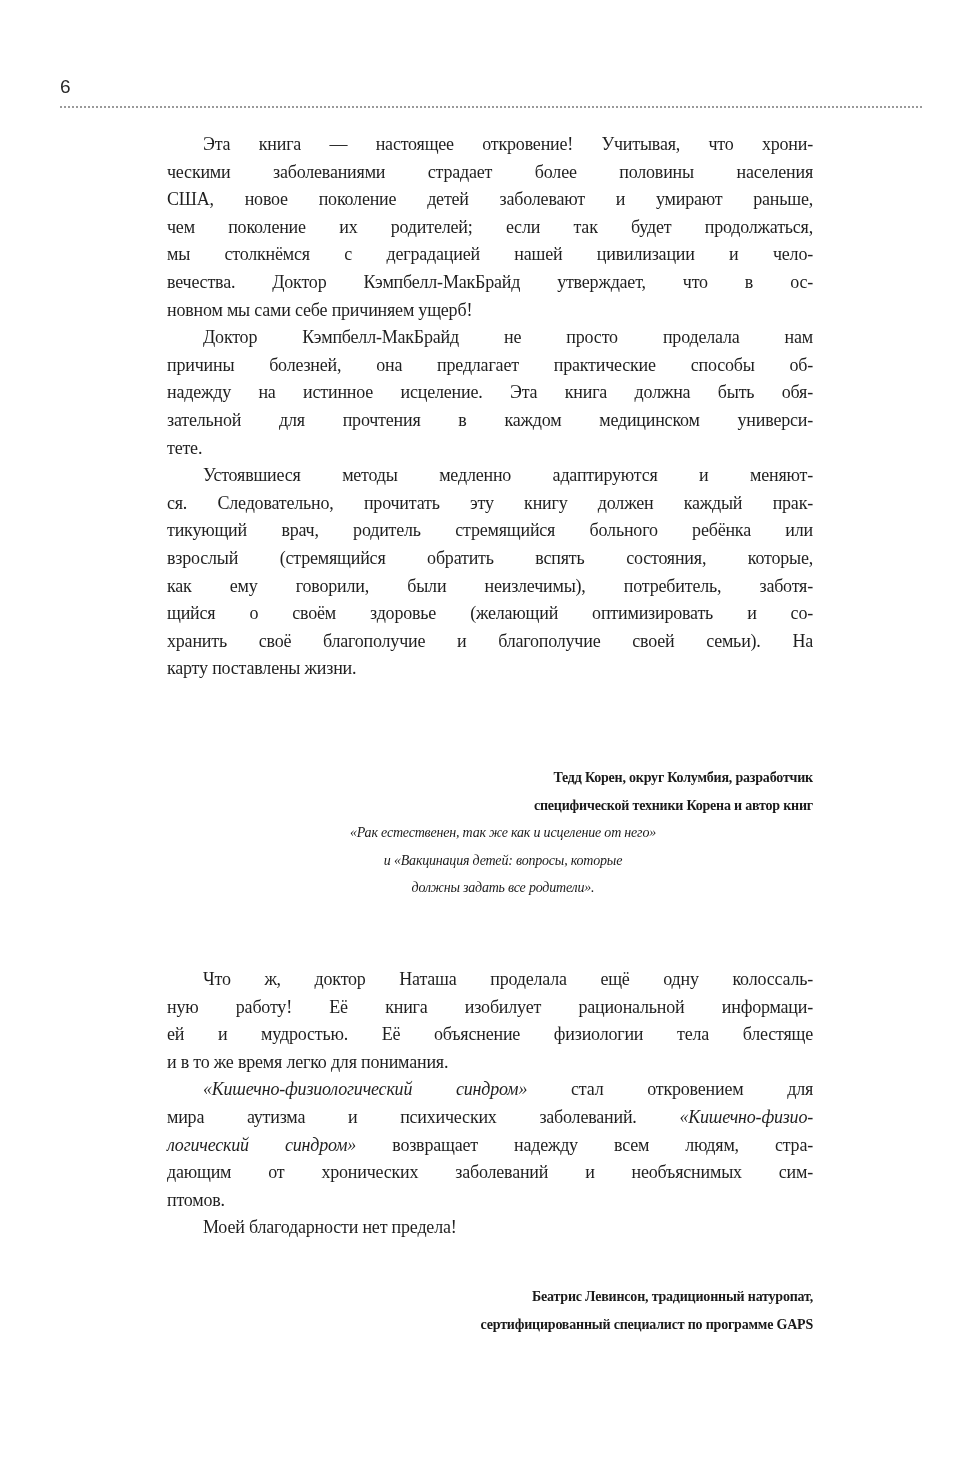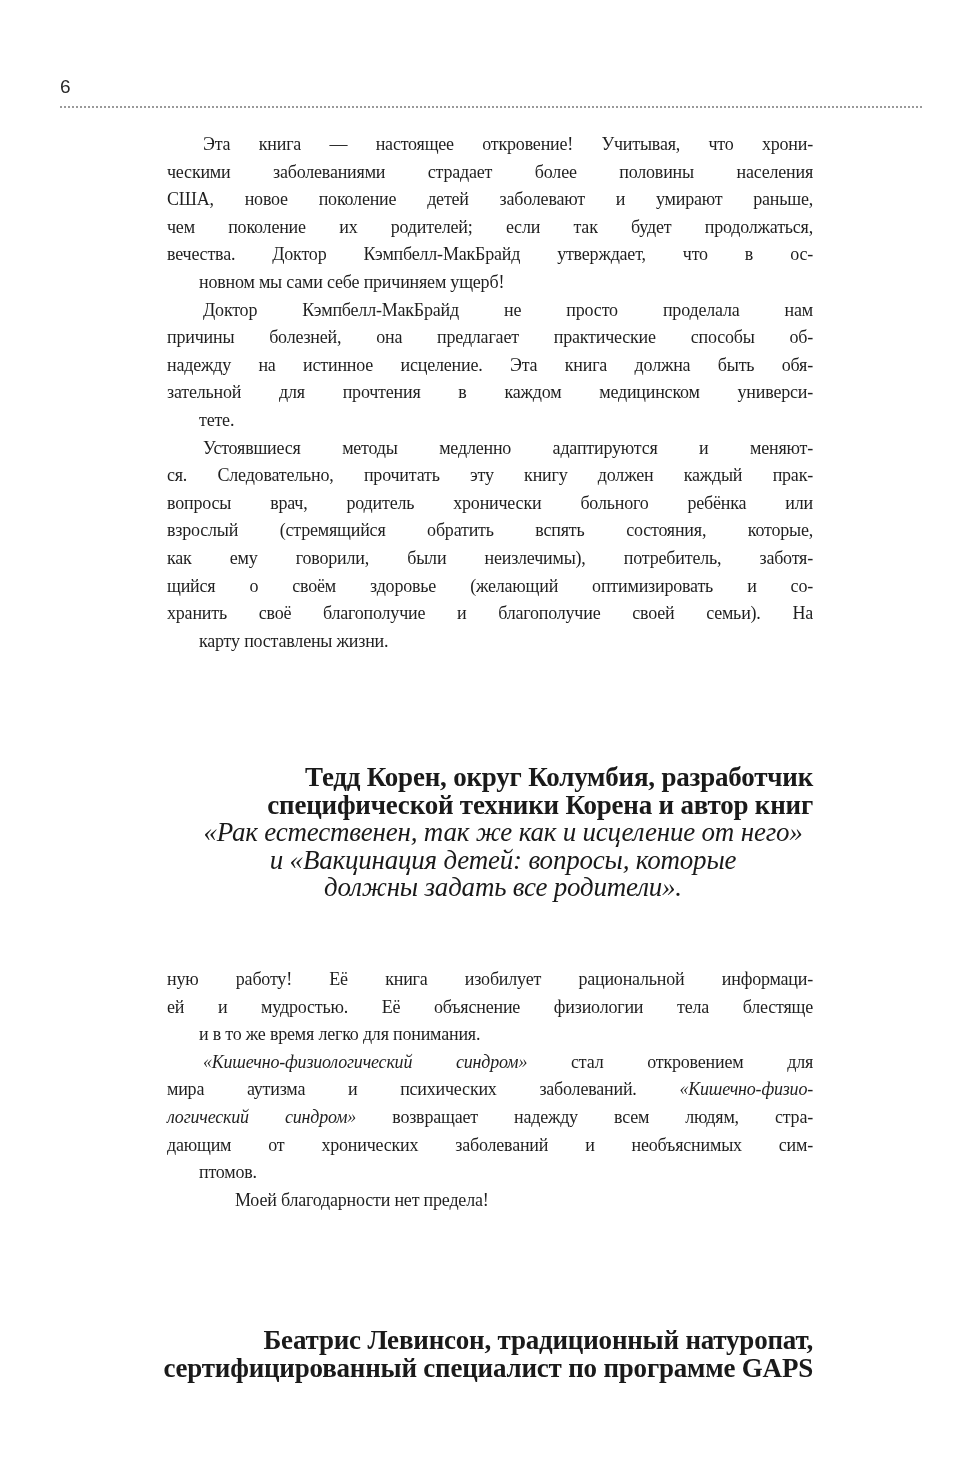--- a/index.html
+++ b/index.html
@@ -62,31 +62,30 @@
       letter-spacing: -0.2px;
     }
     .text-block .line {
       display: block;
       text-align: justify;
       text-align-last: justify;
       white-space: nowrap;
     }
     .text-block .line.last {
       text-align-last: left;
-      margin-left: 32px;
     }
     .text-block .line.indent {
       padding-left: 36px;
     }
     .attribution {
       position: absolute;
       right: 151px;
       width: 620px;
       font-family: "Liberation Serif", "DejaVu Serif", serif;
-      font-size: 27px;
+      font-size: 14px;
       line-height: 27.5px;
       text-align: right;
       color: #1a1a1a;
       letter-spacing: -0.2px;
     }
     .attribution .bold {
       display: block;
       font-weight: bold;
       white-space: nowrap;
     }
@@ -107,66 +106,68 @@
     <span class="folio">6</span>
   </div>
   <div class="head-rule"></div>
 
   <div class="text-block" style="top:131px;">
     <div>
       <span class="line indent">Эта книга — настоящее откровение! Учитывая, что хрони-</span>
       <span class="line">ческими заболеваниями страдает более половины населения</span>
       <span class="line">США, новое поколение детей заболевают и умирают раньше,</span>
       <span class="line">чем поколение их родителей; если так будет продолжаться,</span>
+      <span class="line">мы столкнёмся с деградацией нашей цивилизации и чело-</span>
       <span class="line">вечества. Доктор Кэмпбелл-МакБрайд утверждает, что в ос-</span>
       <span class="line last">новном мы сами себе причиняем ущерб!</span>
     </div>
     <div>
       <span class="line indent">Доктор Кэмпбелл-МакБрайд не просто проделала нам</span>
       <span class="line">причины болезней, она предлагает практические способы об-</span>
       <span class="line">надежду на истинное исцеление. Эта книга должна быть обя-</span>
       <span class="line">зательной для прочтения в каждом медицинском универси-</span>
       <span class="line last">тете.</span>
     </div>
     <div>
       <span class="line indent">Устоявшиеся методы медленно адаптируются и меняют-</span>
       <span class="line">ся. Следовательно, прочитать эту книгу должен каждый прак-</span>
-      <span class="line">вопросы врач, родитель хронически больного ребёнка или</span>
+      <span class="line">тикующий врач, родитель стремящийся больного ребёнка или</span>
       <span class="line">взрослый (стремящийся обратить вспять состояния, которые,</span>
       <span class="line">как ему говорили, были неизлечимы), потребитель, заботя-</span>
       <span class="line">щийся о своём здоровье (желающий оптимизировать и со-</span>
       <span class="line">хранить своё благополучие и благополучие своей семьи). На</span>
       <span class="line last">карту поставлены жизни.</span>
     </div>
   </div>
 
   <div class="attribution" style="top:764px;">
     <span class="bold">Тедд Корен, округ Колумбия, разработчик</span>
     <span class="bold">специфической техники Корена и автор книг</span>
     <span class="ital">«Рак естественен, так же как и исцеление от него»</span>
     <span class="ital">и «Вакцинация детей: вопросы, которые</span>
     <span class="ital">должны задать все родители».</span>
   </div>
 
   <div class="text-block" style="top:966px;">
     <div>
+      <span class="line indent">Что ж, доктор Наташа проделала ещё одну колоссаль-</span>
       <span class="line">ную работу! Её книга изобилует рациональной информаци-</span>
       <span class="line">ей и мудростью. Её объяснение физиологии тела блестяще</span>
       <span class="line last">и в то же время легко для понимания.</span>
     </div>
     <div>
       <span class="line indent"><span class="it">«Кишечно-физиологический синдром»</span><span> стал откровением для</span></span>
       <span class="line"><span>мира аутизма и психических заболеваний. </span><span class="it">«Кишечно-физио-</span></span>
       <span class="line"><span class="it">логический синдром»</span><span> возвращает надежду всем людям, стра-</span></span>
       <span class="line">дающим от хронических заболеваний и необъяснимых сим-</span>
       <span class="line last">птомов.</span>
     </div>
     <div>
       <span class="line indent last">Моей благодарности нет предела!</span>
     </div>
   </div>
 
-  <div class="attribution" style="top:1283px; width:680px;margin-top:44px;">
+  <div class="attribution" style="top:1283px; width:680px;">
     <span class="bold">Беатрис Левинсон, традиционный натуропат,</span>
     <span class="bold">сертифицированный специалист по программе GAPS</span>
   </div>
 
 </div>
 
 </body></html>

